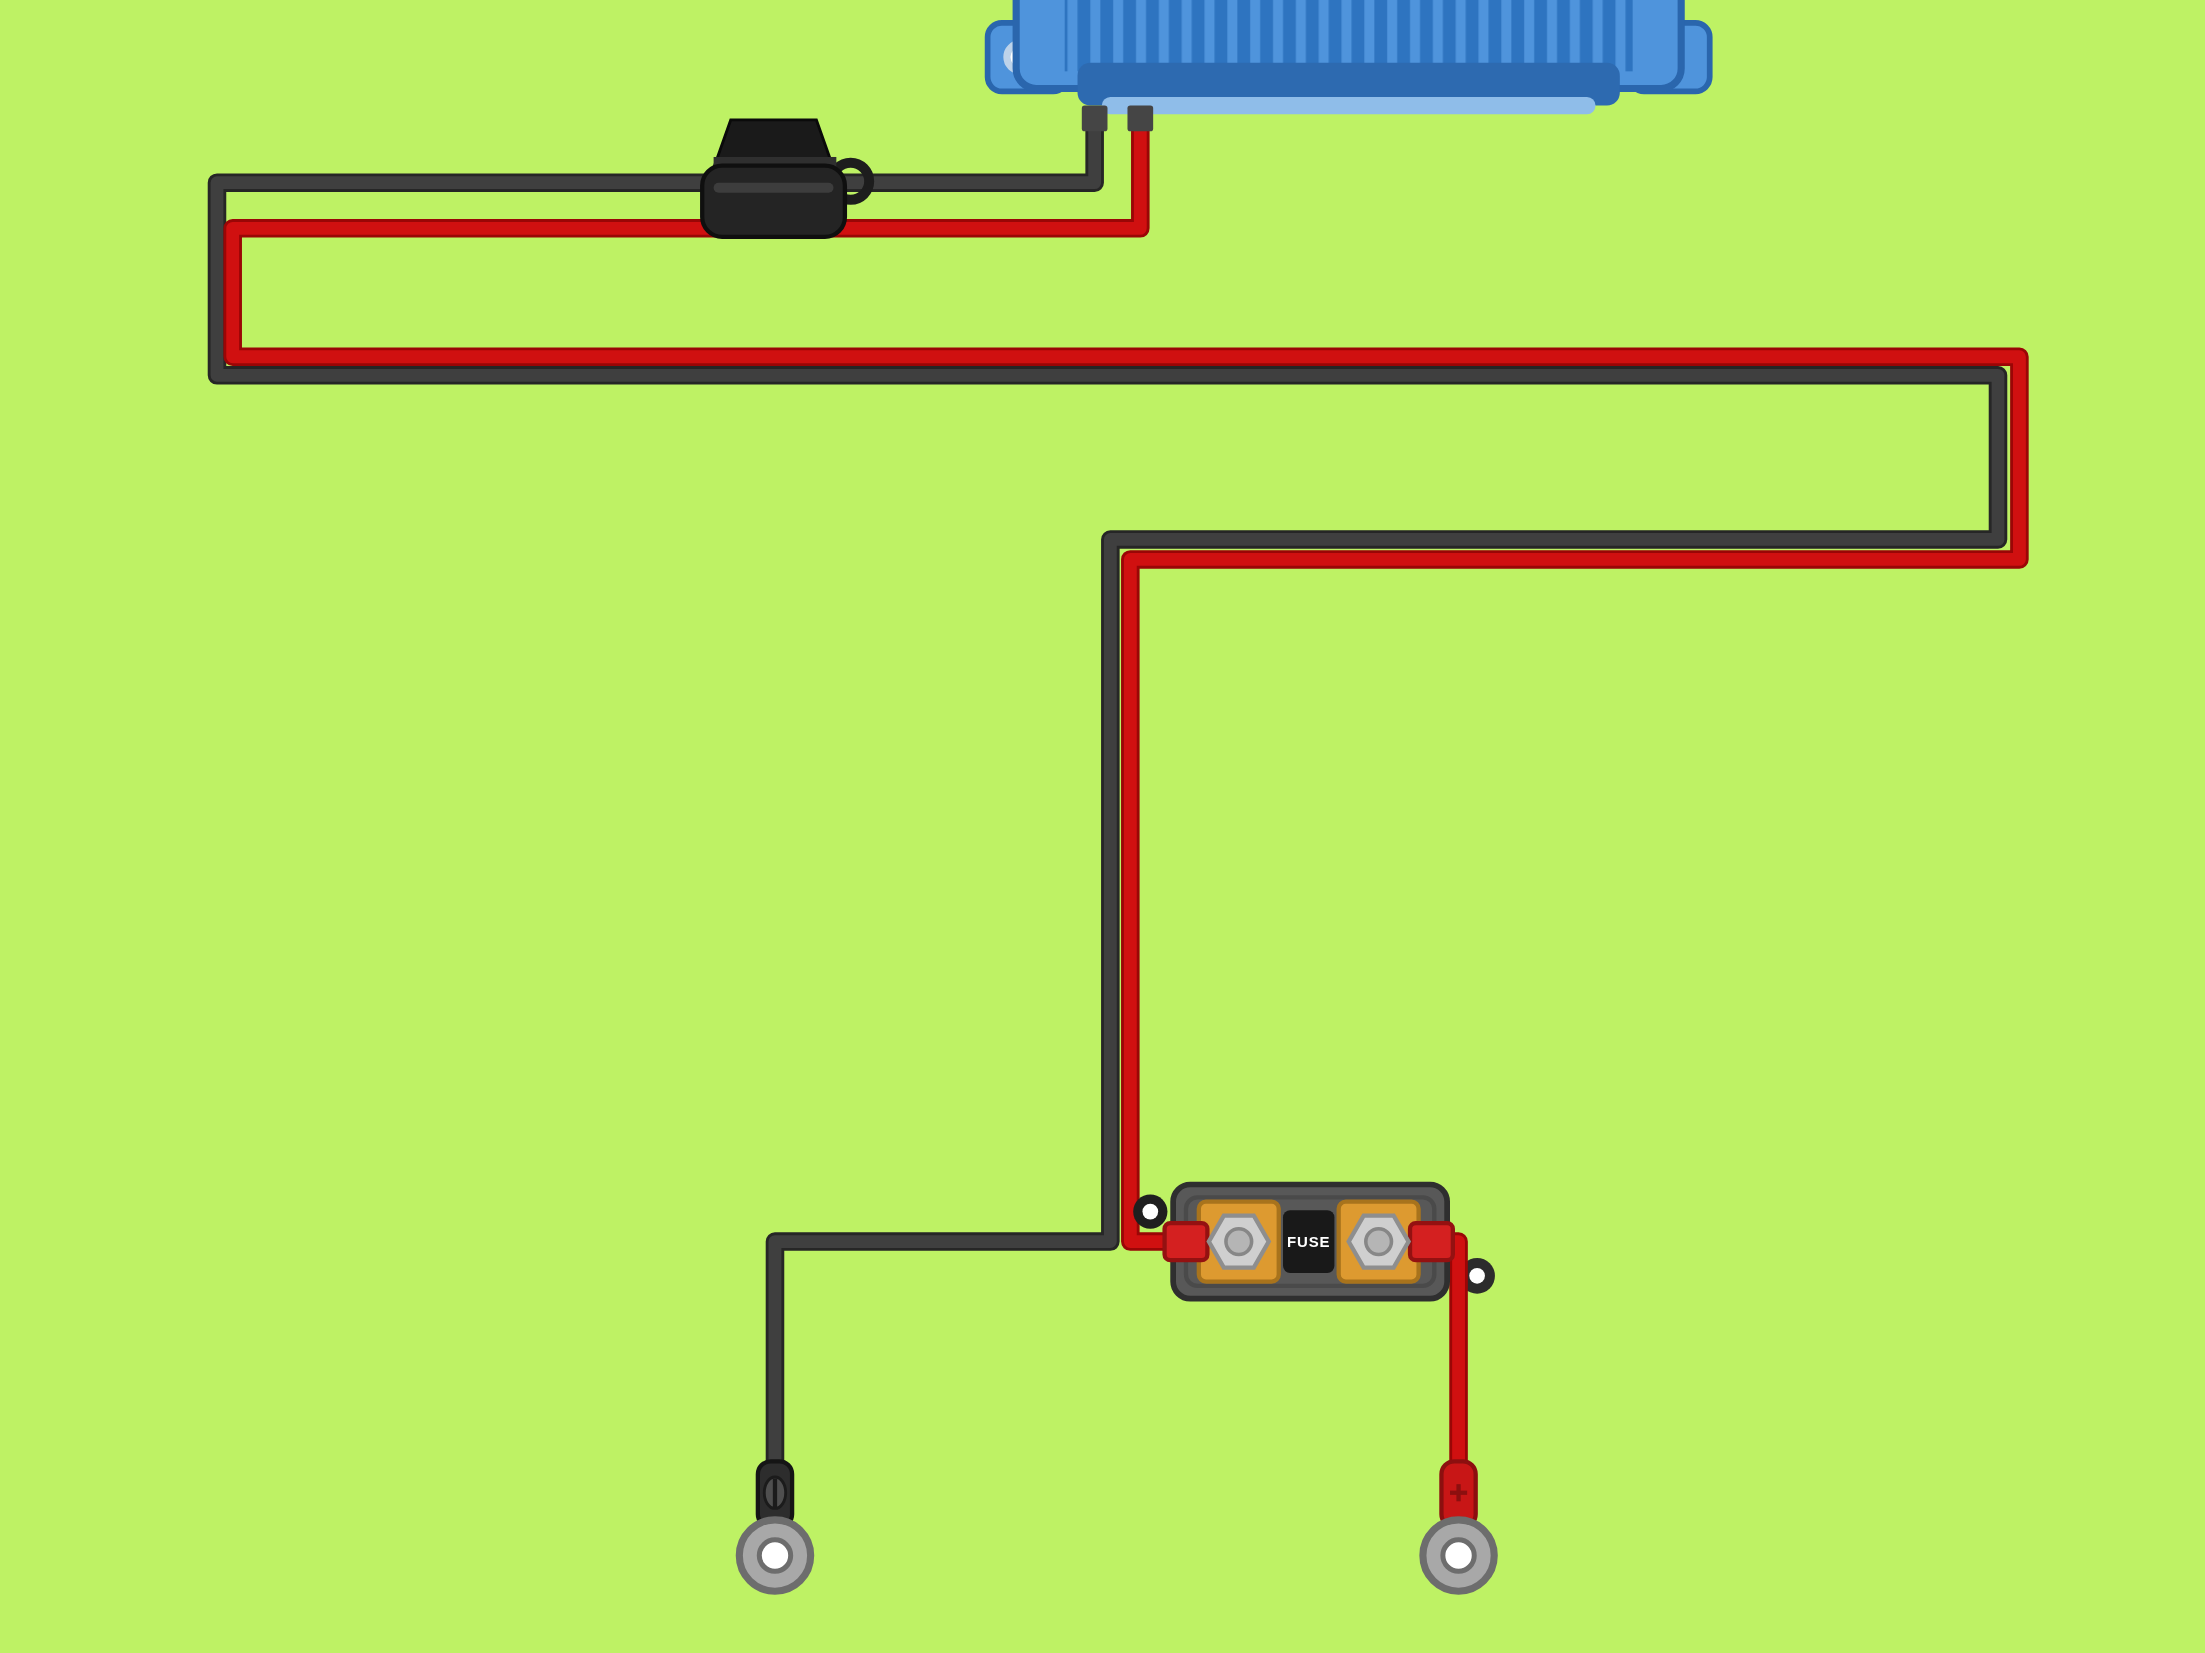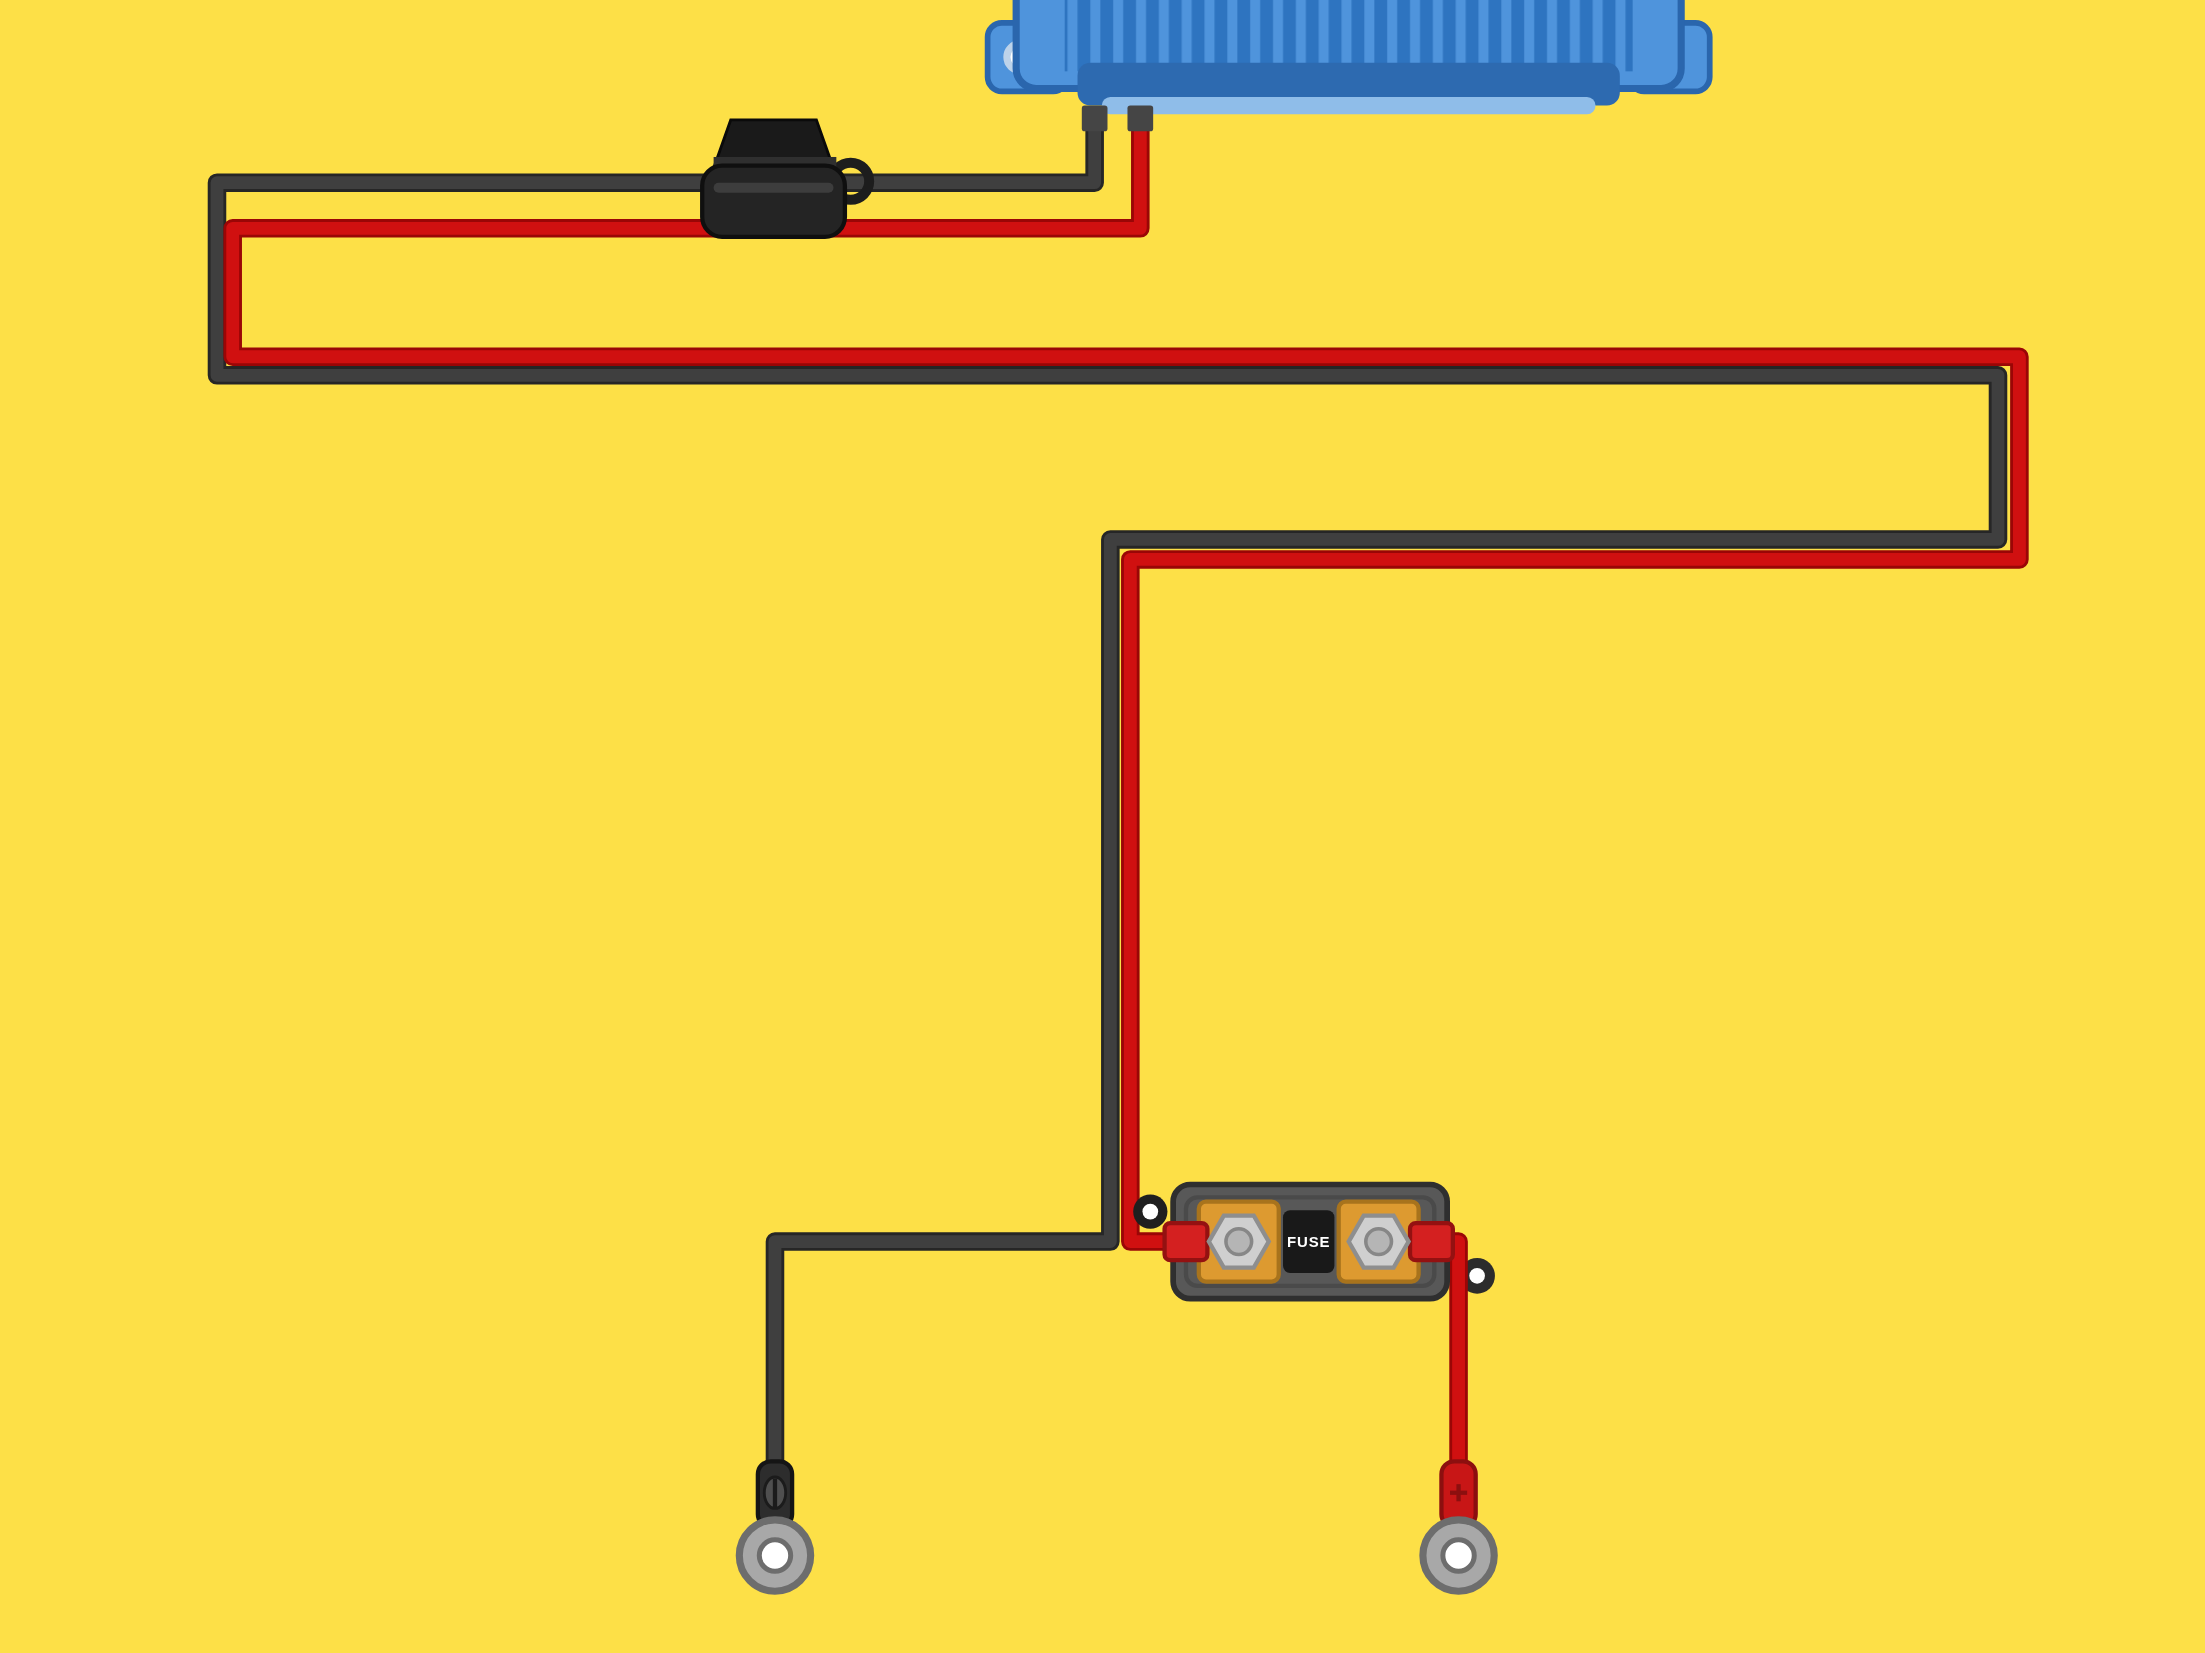--- a/index.html
+++ b/index.html
@@ -1,20 +1,20 @@
 <!DOCTYPE html>
 <html style="font-size:9.8px"><head>
 <meta charset="utf-8">
 <style>
   html, body { margin: 0; padding: 0; background: #ffffff; }
   .stage {
     position: relative;
     width: 2205px;
     height: 1654px;
-    background: #fde047;
+    background: #bef264;
     overflow: hidden;
     font-family: "Liberation Sans", sans-serif;
   }
   .stage svg { display: block; width: 2205px; height: 1654px; }
   .fuse-label-text {
     font-family: "Liberation Sans", sans-serif;
     font-weight: bold;
     font-size: 10.5px;
     letter-spacing: 0.6px;
     fill: #ffffff;

